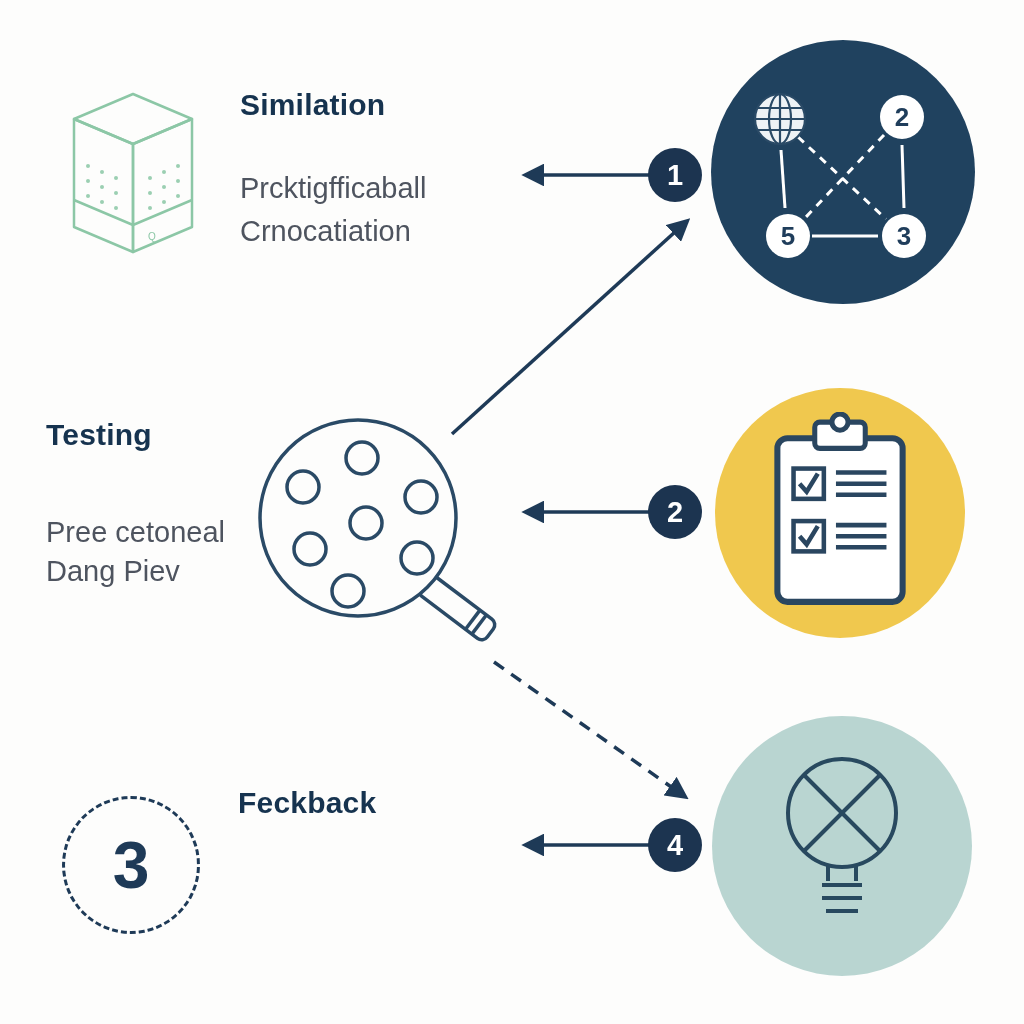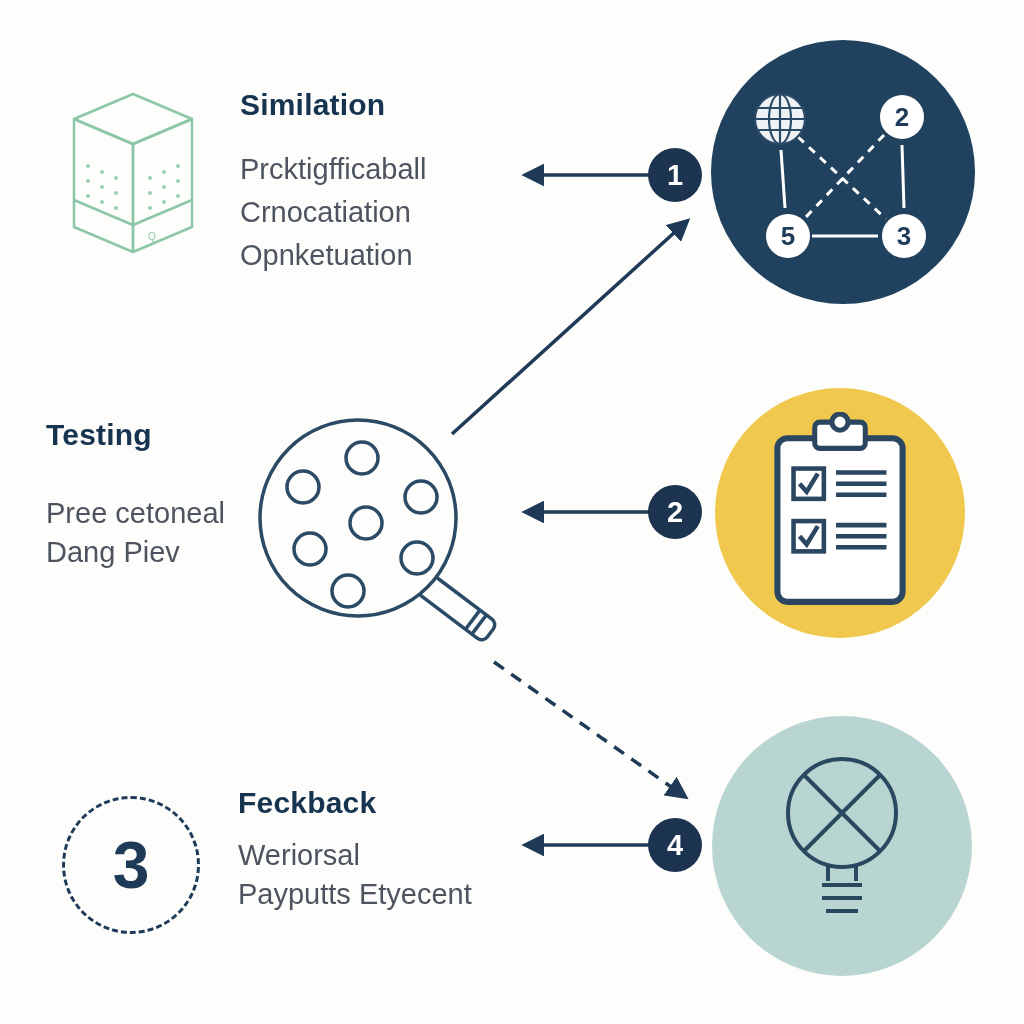--- a/index.html
+++ b/index.html
@@ -21,20 +21,21 @@
   .step-title {
     font-size: 30px;
     font-weight: 700;
     color: #16334f;
     letter-spacing: 0.2px;
   }
   .step-lines {
     font-size: 29px;
     font-weight: 400;
     color: #4e545f;
+    margin-top: 19px;
   }
   .step-lines div { line-height: 43px; }
 
   
   .badge {
     width: 54px;
     height: 54px;
     border-radius: 50%;
     background: #1c3450;
     color: #ffffff;
@@ -150,21 +151,20 @@
           <circle cx="120" cy="108" r="2"></circle>
       </g>
       <text class="cube-label" x="90" y="152">Q</text>
     </svg>
   </div>
 
   <div class="abs step-title" style="left:240px;top:88px;">Similation</div>
   <div class="abs step-lines" style="left:240px;top:148px;">
     <div>Prcktigfficaball</div>
     <div>Crnocatiation</div>
-    <div>Opnketuation</div>
   </div>
 
   <div class="abs badge" style="left:648px;top:148px;">1</div>
 
   <div class="abs big-circle navy-circle" style="left:711px;top:40px;">
     <svg viewBox="0 0 264 264" width="264" height="264">
       <g stroke="#ffffff" stroke-width="3">
         <line x1="70" y1="110" x2="74" y2="168"></line>
         <line x1="191" y1="105" x2="193" y2="168"></line>
         <line x1="101" y1="196" x2="167" y2="196"></line>
@@ -225,24 +225,20 @@
         <line x1="76" y1="134" x2="126" y2="134"></line>
       </g>
     </svg>
   </div>
 
   <div class="abs dashed-circle" style="left:62px;top:796px;">
     <span>3</span>
   </div>
 
   <div class="abs step-title" style="left:238px;top:786px;">Feckback</div>
-  <div class="abs step-lines" style="left:238px;top:836px;">
-    <div style="line-height:39px;">Weriorsal</div>
-    <div style="line-height:39px;">Payputts Etyecent</div>
-  </div>
 
   <div class="abs badge" style="left:648px;top:818px;">4</div>
 
   <div class="abs big-circle teal-circle" style="left:712px;top:716px;">
     <svg viewBox="0 0 160 210" width="160" height="210">
       <g stroke="#28495f" stroke-width="4" fill="none">
         <circle cx="80" cy="72" r="54"></circle>
         <line x1="42" y1="34" x2="118" y2="110"></line>
         <line x1="118" y1="34" x2="42" y2="110"></line>
         <line x1="66" y1="124" x2="66" y2="140"></line>

